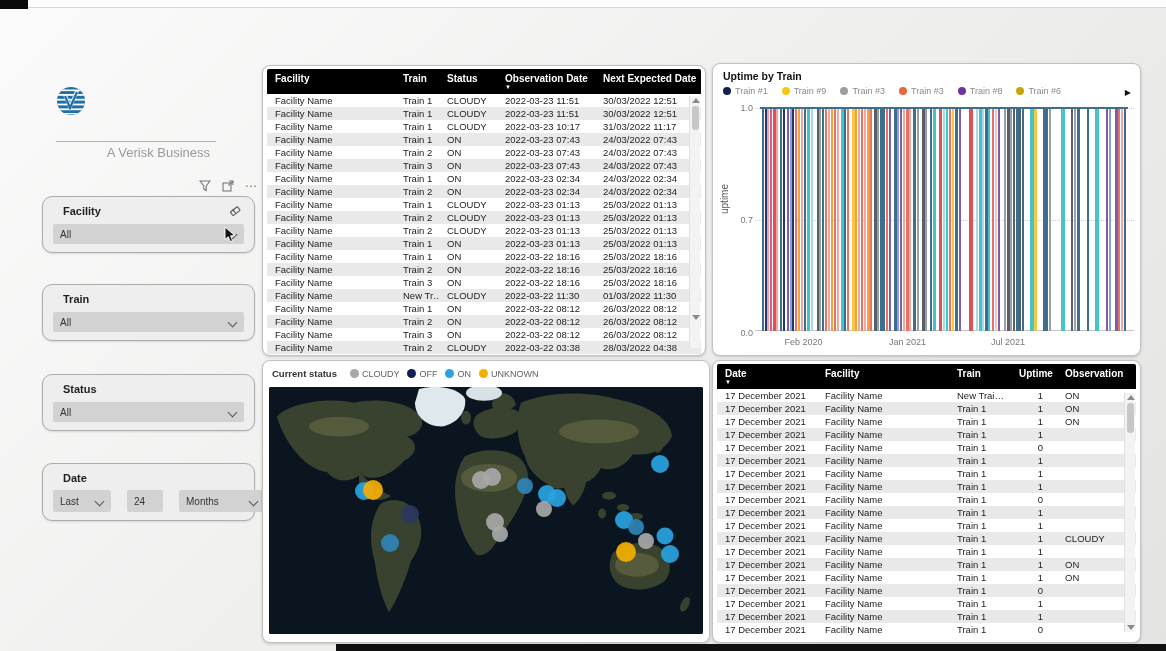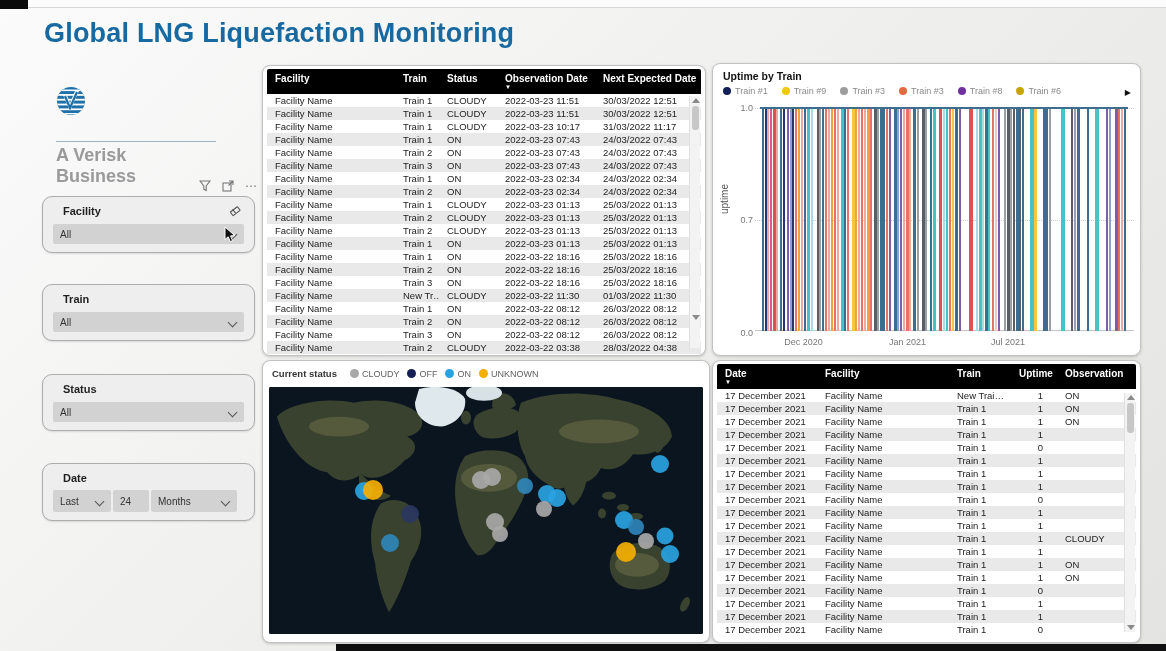--- a/index.html
+++ b/index.html
@@ -13,38 +13,38 @@
   .top-strip-black { position:absolute; left:0; top:0; width:28px; height:9px; background:#0b0b0b; }
   .bottom-bar { position:absolute; left:336px; top:644px; right:0; height:7px; background:#101010; }
 
   .page-title { position:absolute; left:44px; top:18px; font-size:27px; font-weight:bold; color:#1769a0; letter-spacing:.2px; }
 
   
   .logo { position:absolute; left:56px; top:84px; width:162px; height:76px; }
   .logo-mark { position:absolute; left:0; top:2px; width:30px; height:30px; }
   .logo-word { position:absolute; left:44px; top:0; font-size:22px; color:#4a4a4a; line-height:23px; font-weight:500; letter-spacing:.2px; }
   .logo-rule { position:absolute; left:0; top:57px; width:160px; height:1px; background:#9fb2bd; }
-  .logo-tag  { position:absolute; right:16px; top:61px; font-size:18px; color:#9a9a9a;font-weight:bold; }
+  .logo-tag  { position:absolute; right:8px; top:61px; font-size:13px; color:#9a9a9a; }
 
   
   .ftoolbar { position:absolute; left:199px; top:180px; display:flex; gap:11px; align-items:center; color:#777; }
   .ftoolbar svg { display:block; }
   .dots { font-size:12px; color:#777; letter-spacing:1px; line-height:8px; }
 
   
   .card { position:absolute; left:42px; width:213px; height:57px; background:#eeeeee;
           border:1px solid #adadad; border-radius:10px; box-shadow:0 1px 2px rgba(0,0,0,.12); }
   .card-label { position:absolute; left:20px; top:8px; font-size:11px; font-weight:bold; color:#1f1f1f; }
   .eraser { position:absolute; right:13px; top:8px; color:#555; }
   .dd { position:absolute; left:10px; right:10px; top:27px; height:20px; background:#d2d2d2; border-radius:2px;
         display:flex; align-items:center; justify-content:space-between; padding:0 7px; font-size:10px; color:#333; }
   .chev { width:8px; height:8px; position:relative; }
   .chev:before { content:""; position:absolute; left:0; top:1px; width:6px; height:6px;
                  border-right:1.4px solid #555; border-bottom:1.4px solid #555; transform:rotate(45deg); }
-  .date-row { position:absolute; left:10px; top:26px; display:flex; gap:2px; }
+  .date-row { position:absolute; left:10px; top:26px; display:flex; gap:16px; }
   .date-box { height:22px; background:#d2d2d2; border-radius:2px; display:flex; align-items:center;
               justify-content:space-between; padding:0 7px; font-size:10px; color:#333; }
 
   
   .panel { position:absolute; background:#fff; border:1px solid #c2c2c2; border-radius:8px; box-shadow:0 1px 3px rgba(0,0,0,.18); }
   .panel-obs   { left:262px; top:65px;  width:444px; height:291px; }
   .panel-chart { left:712px; top:63px;  width:429px; height:293px; }
   .panel-map   { left:262px; top:360px; width:448px; height:283px; }
   .panel-daily { left:712px; top:360px; width:429px; height:283px; }
 
@@ -97,21 +97,20 @@
   
   .cursor { position:absolute; left:224px; top:226px; z-index:50; }
 </style>
 </head>
 <body>
 
 <div class="stage">
   <div class="top-strip"></div>
   <div class="top-strip-black"></div>
 
-  <div class="page-title">Global LNG Liquefaction Monitoring</div>
 
   <div class="logo">
     <svg class="logo-mark" viewBox="0 0 30 30">
       <defs>
           <clipPath id="lc">
             <circle cx="15" cy="15" r="14"></circle>
           </clipPath>
         </defs>
       <g clip-path="url(#lc)">
         <rect x="0" y="0" width="30" height="30" fill="#1f6fa8"></rect>
@@ -485,21 +484,21 @@
           <div class="vbar" style="left: 93.5%; width: 2px; background: rgb(124, 95, 168);"></div>
           <div class="vbar" style="left: 94.3%; width: 2px; background: rgb(142, 159, 212);"></div>
           <div class="vbar" style="left: 96%; width: 3px; background: rgb(124, 95, 168);"></div>
           <div class="vbar" style="left: 96.8%; width: 2px; background: rgb(229, 115, 104);"></div>
           <div class="vbar" style="left: 97.6%; width: 2px; background: rgb(239, 168, 160);"></div>
           <div class="vbar" style="left: 98.4%; width: 2px; background: rgb(61, 109, 143);"></div>
         </div>
       <div class="topline"></div>
     </div>
     <div id="xticks"></div>
-  <div class="xtick" style="left: calc(10.44% + 46px);">Dec 2020</div>
+  <div class="xtick" style="left: calc(10.44% + 46px);">Feb 2020</div>
       <div class="xtick" style="left: calc(34.8% + 46px);">Jan 2021</div>
       <div class="xtick" style="left: calc(58.29% + 46px);">Jul 2021</div>
     </div>
 
   <div class="panel panel-map">
     <div class="map-legend">
       <span class="title">Current status</span>
       <span id="map-legend-items" style="display:flex;gap:8px">
           <span class="mleg-item">
             <span class="mleg-dot" style="background: rgb(168, 168, 168);"></span>

